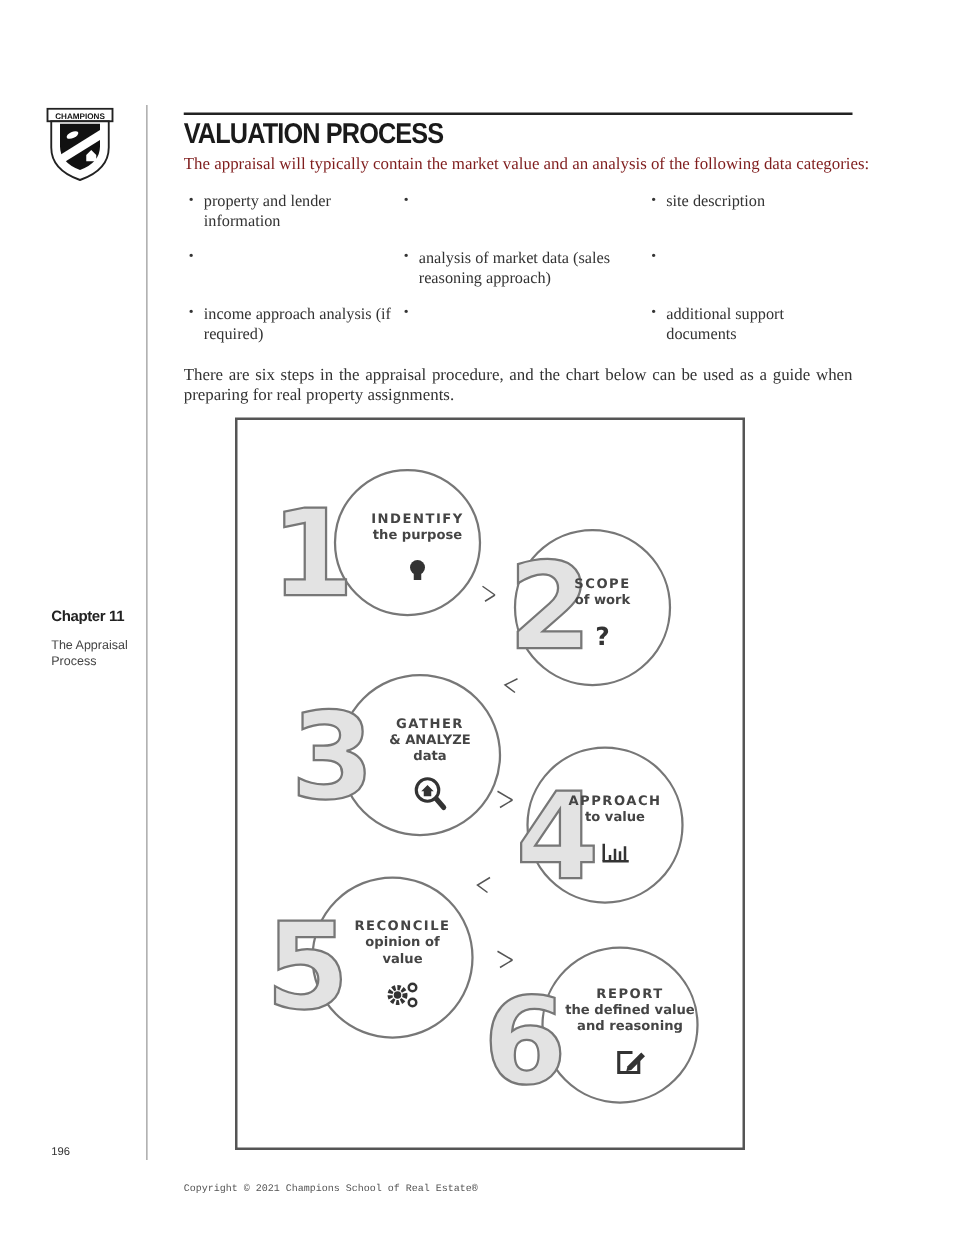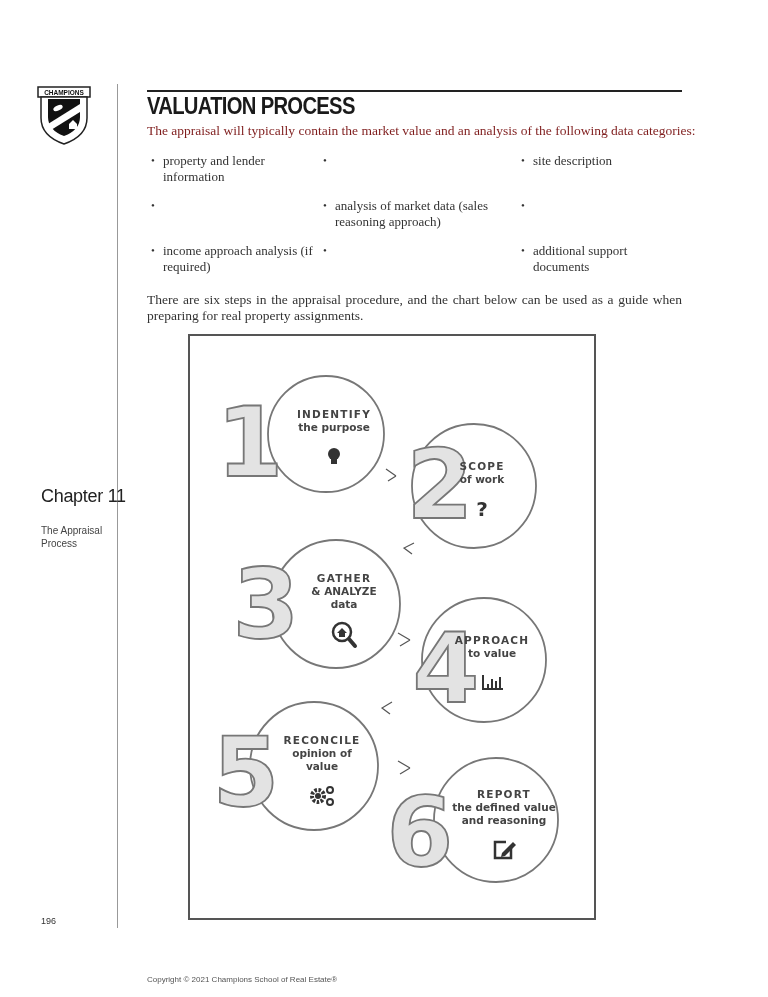--- a/index.html
+++ b/index.html
@@ -1,31 +1,31 @@
 <!DOCTYPE html>
 <html><head>
 <meta charset="utf-8">
 <style>
   html, body { margin:0; padding:0; background:#fff; }
   body { width:768px; height:997px; position:relative; overflow:hidden; font-family:"Liberation Serif", serif; color:#333; }
   .logo { position:absolute; left:36px; top:86px; width:56px; height:60px; }
   .vrule { position:absolute; left:117px; top:84px; width:1px; height:844px; background:#999; }
-  .chapter { position:absolute; left:41px; top:486px; font-family:"Liberation Sans", sans-serif; font-weight:normal; font-size:18px; color:#222; letter-spacing:-0.3px; }
-  .chapter-sub { position:absolute; left:41px; top:510px; font-family:"Liberation Sans", sans-serif; font-size:10px; line-height:13px; color:#444; width:70px;margin-top:14px; }
+  .chapter { position:absolute; left:41px; top:486px; font-family:"Liberation Sans", sans-serif; font-weight:bold; font-size:12px; color:#222; letter-spacing:-0.3px; }
+  .chapter-sub { position:absolute; left:41px; top:510px; font-family:"Liberation Sans", sans-serif; font-size:10px; line-height:13px; color:#444; width:70px; }
   .pagenum { position:absolute; left:41px; top:916px; font-family:"Liberation Sans", sans-serif; font-size:9px; color:#333; }
   .toprule { position:absolute; left:147px; top:90px; width:535px; height:2px; background:#222; }
   .title { position:absolute; left:147px; top:93px; font-family:"Liberation Sans", sans-serif; font-weight:bold; font-size:23px; letter-spacing:-0.8px; color:#1a1a1a; transform:scaleX(0.88); transform-origin:left; }
   .intro { position:absolute; left:147px; top:123px; font-size:13.5px; color:#7f1d1d; white-space:nowrap; }
   .bullets { position:absolute; left:151px; top:153px; width:540px; display:grid; grid-template-columns:172px 198px 170px; row-gap:14px; font-size:13px; line-height:15.5px; color:#333; }
   .bullet { display:flex; }
   .bullet .dot { width:12px; flex:none; font-size:11px; }
   .para { position:absolute; left:147px; top:292px; width:535px; font-size:13.5px; line-height:16px; text-align:justify; color:#333; }
   .figbox { position:absolute; left:188px; top:334px; width:408px; height:586px; border:2px solid #555; border-left-width:2px; box-sizing:border-box; }
   svg.fig { position:absolute; left:0; top:0; }
-  .copyright { position:absolute; left:147px; top:947px; font-family:Liberation Sans, sans-serif; font-size:8px; color:#555;margin-top:28px; }
+  .copyright { position:absolute; left:147px; top:947px; font-family:Liberation Mono, monospace; font-size:8px; color:#555; }
   .step-text { font-family:"DejaVu Sans", sans-serif; fill:#444; text-anchor:middle; }
   .step-head { font-weight:bold; letter-spacing:1.2px; font-size:10.5px; }
   .step-sub { font-weight:bold; font-size:10.5px; }
 </style>
 </head>
 <body>
 
 <svg class="logo" viewBox="0 0 56 60">
   <rect x="2" y="1" width="52" height="10" fill="#fff" stroke="#222" stroke-width="1.5"></rect>
   <text id="logo-top" x="28" y="9" font-family="Liberation Sans, sans-serif" font-size="6.5" font-weight="bold" text-anchor="middle" fill="#111">CHAMPIONS</text>

